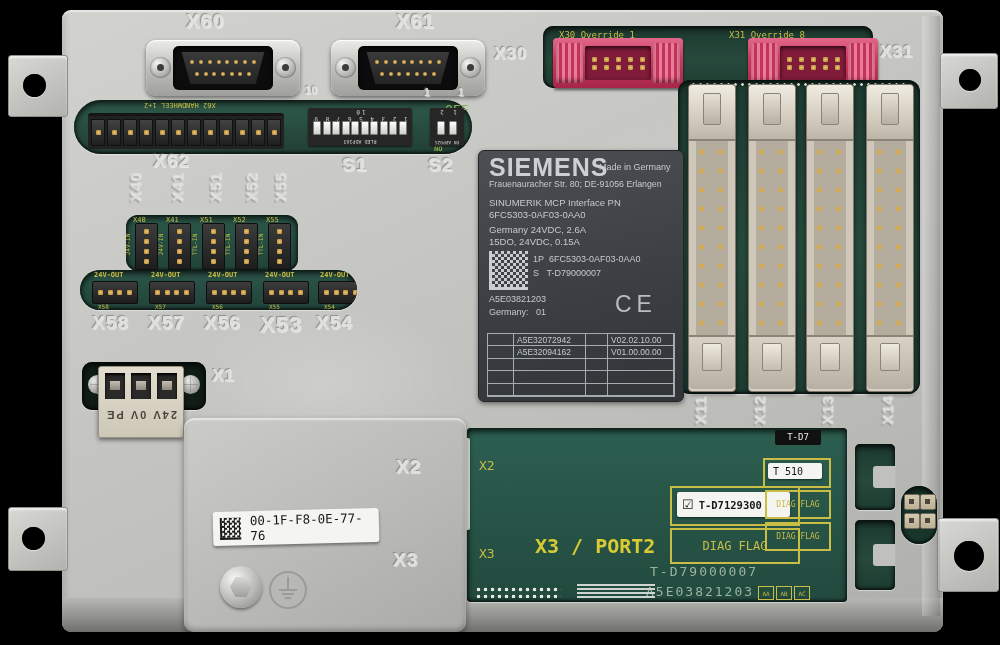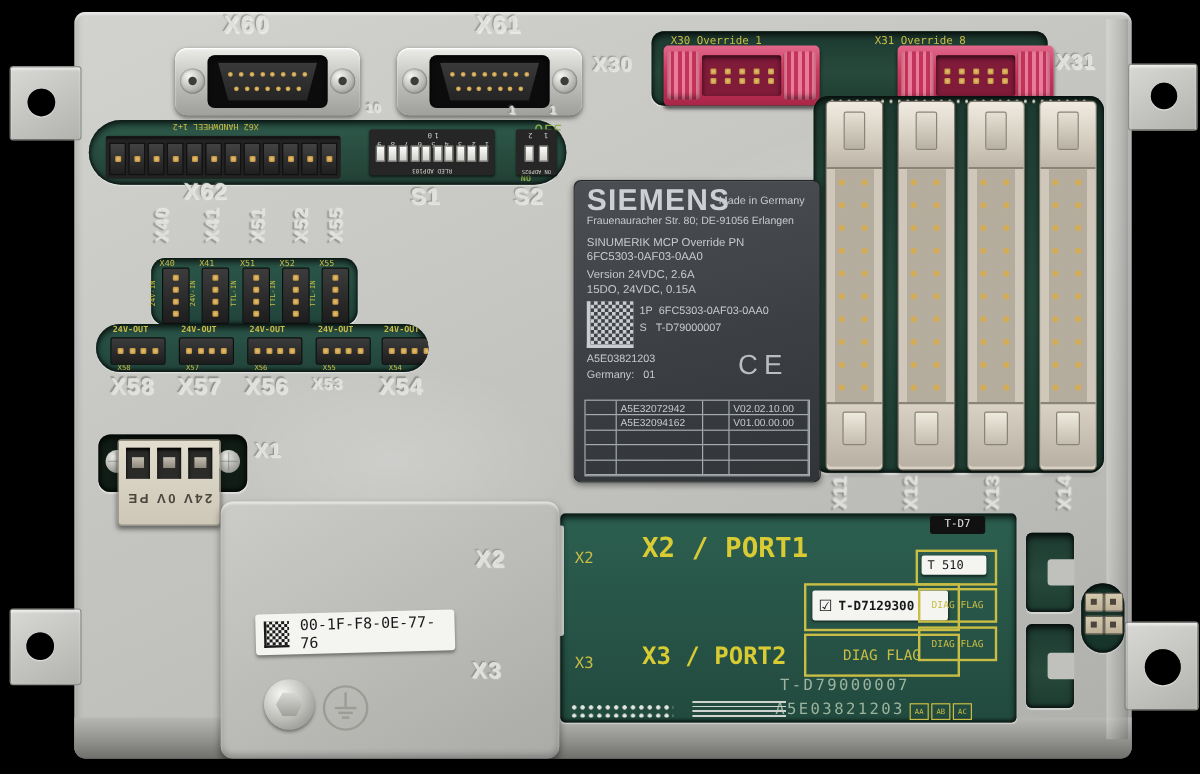--- a/index.html
+++ b/index.html
@@ -149,21 +149,21 @@
 
   <div class="eng veng" style="left:115px;top:179px;width:40px;font-size:15px">X40</div>
   <div class="eng veng" style="left:157px;top:179px;width:40px;font-size:15px">X41</div>
   <div class="eng veng" style="left:195px;top:179px;width:40px;font-size:15px">X51</div>
   <div class="eng veng" style="left:231px;top:179px;width:40px;font-size:15px">X52</div>
   <div class="eng veng" style="left:260px;top:179px;width:40px;font-size:15px">X55</div>
 
   <div class="eng" style="left:92px;top:312px;font-size:19px">X58</div>
   <div class="eng" style="left:148px;top:312px;font-size:19px">X57</div>
   <div class="eng" style="left:204px;top:312px;font-size:19px">X56</div>
-  <div class="eng" style="left:260px;top:312px;font-size:13px">X53</div>
+  <div class="eng" style="left:260px;top:312px;font-size:22px">X53</div>
   <div class="eng" style="left:316px;top:312px;font-size:19px">X54</div>
 
   <div class="eng veng" style="left:680px;top:402px;width:40px;font-size:15px">X11</div>
   <div class="eng veng" style="left:739px;top:402px;width:40px;font-size:15px">X12</div>
   <div class="eng veng" style="left:807px;top:402px;width:40px;font-size:15px">X13</div>
   <div class="eng veng" style="left:867px;top:402px;width:40px;font-size:15px">X14</div>
 
   <div class="eng" style="left:212px;top:366px;font-size:17px">X1</div>
 
   <div class="dsub" style="left:146px;top:40px">
@@ -463,23 +463,23 @@
     <div class="abs" style="left:58px;top:6px;width:20px;height:26px;background:#2a2a28;box-shadow:inset 0 2px 3px #000">
         <div class="abs" style="left:5px;top:8px;width:10px;height:9px;background:linear-gradient(#c4bfb2,#8e897c)"></div>
       </div>
     <div class="abs flip" style="left:0;right:0;top:42px;text-align:center;font-size:11px;font-weight:bold;letter-spacing:2px;color:#4a463c">24V 0V PE</div>
   </div>
 
   <div class="nameplate">
     <div class="np" style="left:10px;top:2px;font-size:25px;font-weight:bold;letter-spacing:1px;color:#ccd0d3">SIEMENS</div>
     <div class="np" style="left:120px;top:11px;font-size:9px">Made in Germany</div>
     <div class="np" style="left:10px;top:28px;font-size:8.8px">Frauenauracher Str. 80; DE-91056 Erlangen</div>
-    <div class="np" style="left:10px;top:46px;font-size:9.5px">SINUMERIK MCP Override PN</div>
+    <div class="np" style="left:10px;top:46px;font-size:9.5px">SINUMERIK MCP Interface PN</div>
     <div class="np" style="left:10px;top:58px;font-size:9.5px">6FC5303-0AF03-0AA0</div>
-    <div class="np" style="left:10px;top:73px;font-size:9.5px">Version 24VDC, 2.6A</div>
+    <div class="np" style="left:10px;top:73px;font-size:9.5px">Germany 24VDC, 2.6A</div>
     <div class="np" style="left:10px;top:85px;font-size:9.5px">15DO, 24VDC, 0.15A</div>
     <div class="dm" style="left:10px;top:100px;width:36px;height:36px"></div>
     <div class="np" style="left:54px;top:103px;font-size:9px">
       <span>1P</span>&nbsp;&nbsp;<span>6FC5303-0AF03-0AA0</span>
     </div>
     <div class="np" style="left:54px;top:117px;font-size:9px">
       <span>S</span>&nbsp;&nbsp;&nbsp;<span>T-D79000007</span>
     </div>
     <div class="np" style="left:10px;top:143px;font-size:9px">A5E03821203</div>
     <div class="np" style="left:10px;top:156px;font-size:9px">
@@ -524,21 +524,20 @@
       <div class="abs" style="left:16px;top:4px;width:2px;height:12px;background:#9b9c96"></div>
       <div class="abs" style="left:8px;top:16px;width:18px;height:2px;background:#9b9c96"></div>
       <div class="abs" style="left:11px;top:20px;width:12px;height:2px;background:#9b9c96"></div>
       <div class="abs" style="left:14px;top:24px;width:6px;height:2px;background:#9b9c96"></div>
     </div>
   </div>
 
   <div class="cut" style="left:467px;top:428px;width:380px;height:174px;border-radius:4px;background:linear-gradient(#2c5f50,#224a3e)">
     <div class="abs" style="left:-7px;top:10px;width:10px;height:92px;background:#cfd2cc;border-radius:2px"></div>
     <div class="silk" style="left:12px;top:30px;font-size:13px">X2</div>
-    <div class="silk" style="left:68px;top:16px;font-size:23px;font-weight:bold;color:#d8cb33">X2 / PORT1</div>
     <div class="silk" style="left:12px;top:118px;font-size:13px">X3</div>
     <div class="silk" style="left:68px;top:106px;font-size:20px;font-weight:bold;color:#d8cb33">X3 / PORT2</div>
 
     <div class="ybox" style="left:203px;top:58px;width:126px;height:36px">
       <div class="wlabel" style="position:absolute;left:5px;top:4px;width:113px;height:25px;padding:0 5px;box-sizing:border-box">
         <span style="font-size:13px">☑</span>
         <span style="margin-left:5px;font-family:'DejaVu Sans Mono',monospace;font-size:10.5px;font-weight:bold">T-D7129300</span>
       </div>
     </div>
     <div class="ybox" style="left:203px;top:100px;width:126px;height:32px;display:flex;align-items:center;justify-content:center">

